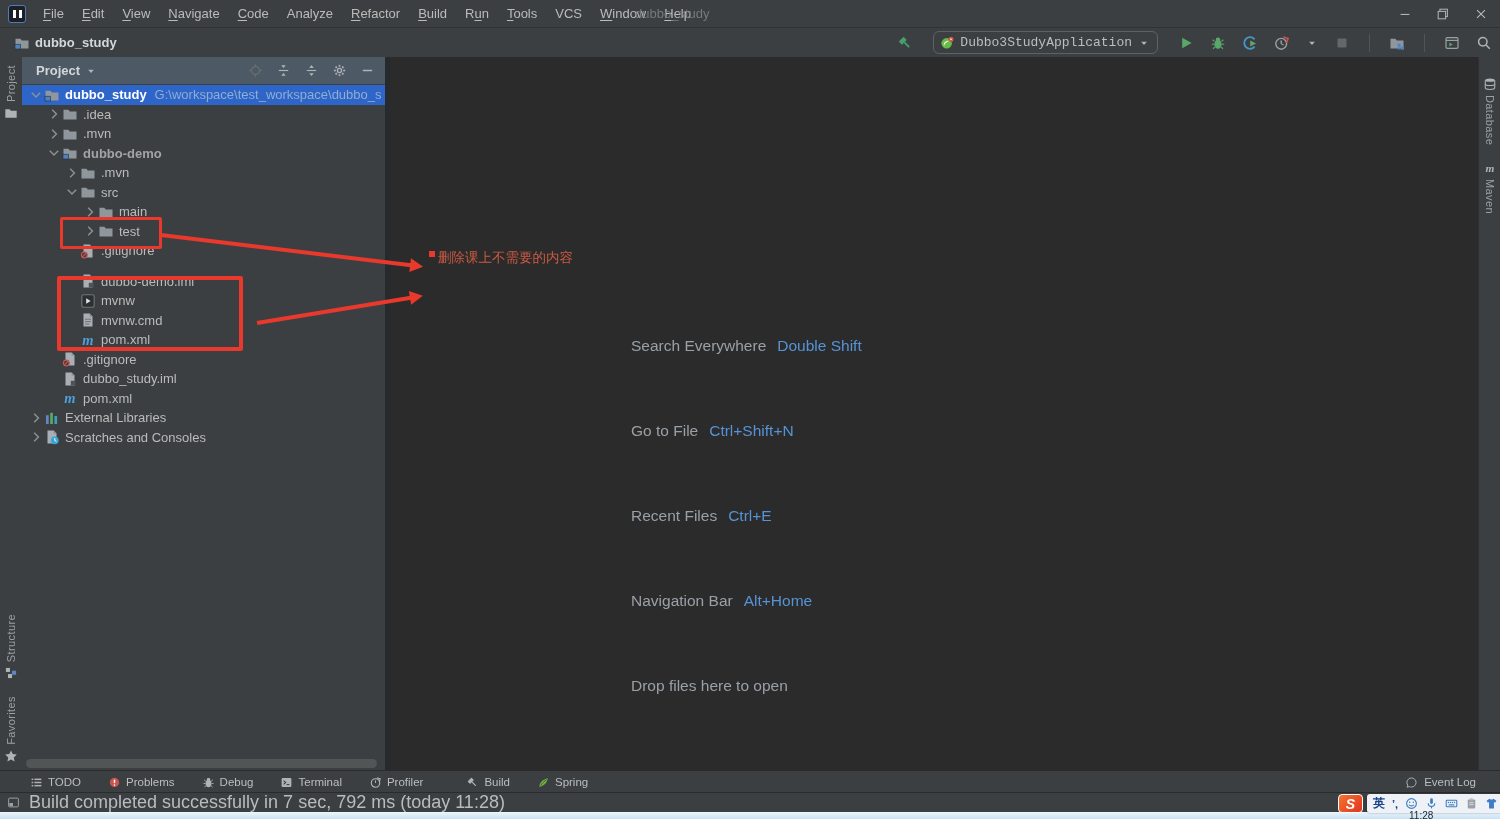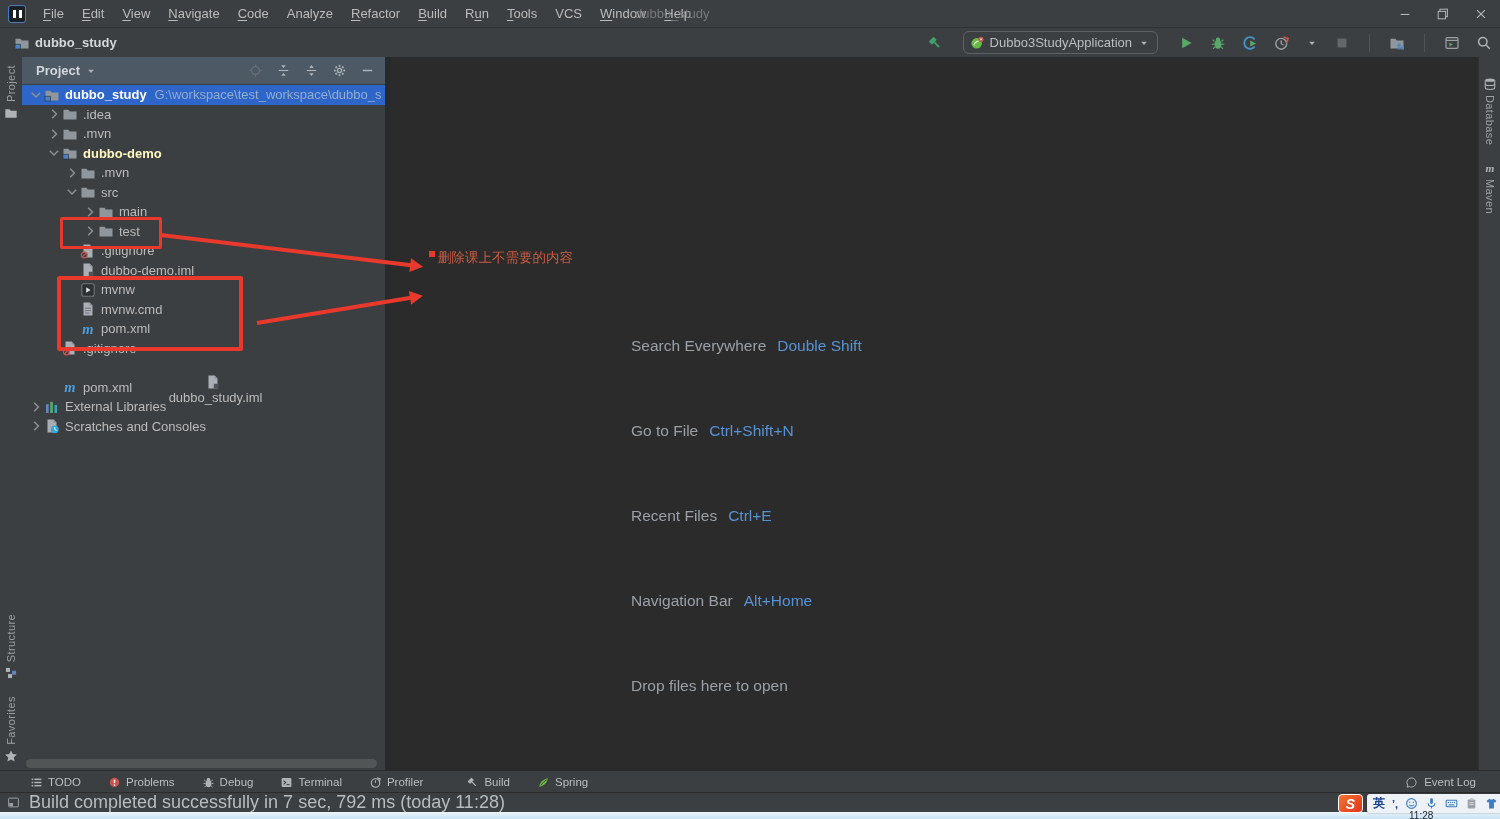--- a/index.html
+++ b/index.html
@@ -21,21 +21,21 @@
   .win-title{position:absolute;left:635px;color:#76797C;}
   .win-controls{margin-left:auto;display:flex;height:100%;}
   .wc{width:38px;height:100%;display:inline-flex;align-items:center;justify-content:center;}
   .wc .ico{width:14px;height:14px;}
 
   
   .toolbar{position:absolute;left:0;top:28px;width:100%;height:29px;background:#3C3F41;
     border-bottom:1px solid #282828;display:flex;align-items:center;}
   .crumb{display:flex;align-items:center;gap:5px;margin-left:14px;}
   .crumb-label{color:#D4D7DA;font-size:13px;font-weight:bold;}
-  .toolbar-right{position:absolute;right:8px;top:0;height:29px;display:flex;align-items:center;gap:16px;}
+  .toolbar-right{position:absolute;right:8px;top:0;height:29px;display:flex;align-items:center;gap:16px;font-family:Liberation Mono, monospace;}
   .run-combo{display:flex;align-items:center;gap:6px;border:1px solid #5E6264;border-radius:6px;
     height:21px;padding:0 7px 0 6px;color:#BBBEC1;font-size:13px;margin:0 4px;}
   .sep{width:1px;height:18px;background:#515456;margin:0 3px;}
 
   
   .strip-left{position:absolute;left:0;top:57px;bottom:48px;width:22px;background:#3C3F41;
     border-right:1px solid #2F3133;display:flex;flex-direction:column;align-items:center;}
   .strip-right{position:absolute;right:0;top:57px;bottom:48px;width:22px;background:#3C3F41;
     border-left:1px solid #2F3133;display:flex;flex-direction:column;align-items:center;padding-top:12px;box-sizing:border-box;}
   .strip-btn{display:flex;flex-direction:column;align-items:center;gap:4px;margin:8px 0;}
@@ -49,21 +49,21 @@
   .panel-header{position:absolute;left:0;top:0;right:0;height:27px;background:#4D5A66;
     display:flex;align-items:center;color:#D2D6DA;font-size:13px;}
   .ph-title{margin-left:14px;font-weight:bold;}
   .ph-caret{margin-left:5px;}
   .ph-icons{margin-left:auto;margin-right:10px;display:flex;align-items:center;gap:13px;}
   .ph-icons .ico{width:15px;height:15px;}
   .tree{position:absolute;left:0;top:28px;right:0;bottom:14px;overflow:hidden;font-size:13px;color:#BBBBBB;}
   .tree-row{display:flex;align-items:center;height:19.5px;white-space:nowrap;}
   .tree-row .chev{width:16px;height:16px;}
   .tree-row .tree-ico{margin-right:5px;}
-  .tree-row.bold .tlabel{font-weight:bold;color:#fef9c3;}
+  .tree-row.bold .tlabel{font-weight:bold;color:#a3a3a3;}
   .tree-row.selected{background:#2D65C8;}
   .tree-row.selected .tlabel{color:#FFFFFF;}
   .tsuffix{margin-left:8px;color:#93ACCF;}
   .hscrollbar{position:absolute;left:4px;right:8px;bottom:3px;height:9px;background:#56595B;border-radius:5px;opacity:.85;}
 
   
   .editor{position:absolute;left:385px;right:22px;top:57px;bottom:48px;background:#2B2B2B;border-left:5px solid #272A2C;}
   .hints{position:absolute;left:241px;top:230px;font-size:15.5px;}
   .hint-row{display:flex;align-items:baseline;gap:11px;margin-bottom:16px;line-height:21px;}
   .hint-action{color:#9AA0A6;margin-top:48px;}
@@ -476,21 +476,21 @@
           <span class="ico tree-ico">
             <svg xmlns="http://www.w3.org/2000/svg" viewBox="0 0 16 16">
               <path d="M3.5 1.5h6.2l2.8 3v10H3.5z" fill="#A9AFB5"></path>
               <path d="M9.7 1.5v3h2.8z" fill="#858B91"></path>
               <circle cx="4.3" cy="12" r="2.9" fill="#3C3F41" stroke="#C75450" stroke-width="1.1"></circle>
               <line x1="2.3" y1="14" x2="6.3" y2="10" stroke="#C75450" stroke-width="1.1"></line>
             </svg>
           </span>
           <span class="tlabel">.gitignore</span>
         </div>
-        <div class="tree-row" style="padding-left: 42px;">
+        <div class="tree-row" style="padding-left: 42px; margin-top: 11px;">
           <span class="chev ico"></span>
           <span class="ico tree-ico">
             <svg xmlns="http://www.w3.org/2000/svg" viewBox="0 0 16 16">
               <path d="M3.5 1.5h6.2l2.8 3v10H3.5z" fill="#A9AFB5"></path>
               <path d="M9.7 1.5v3h2.8z" fill="#858B91"></path>
               <rect x="8.8" y="9.8" width="4.7" height="4.7" fill="#4F5356"></rect>
             </svg>
           </span>
           <span class="tlabel">dubbo-demo.iml</span>
         </div>
@@ -533,21 +533,21 @@
           <span class="ico tree-ico">
             <svg xmlns="http://www.w3.org/2000/svg" viewBox="0 0 16 16">
               <path d="M3.5 1.5h6.2l2.8 3v10H3.5z" fill="#A9AFB5"></path>
               <path d="M9.7 1.5v3h2.8z" fill="#858B91"></path>
               <circle cx="4.3" cy="12" r="2.9" fill="#3C3F41" stroke="#C75450" stroke-width="1.1"></circle>
               <line x1="2.3" y1="14" x2="6.3" y2="10" stroke="#C75450" stroke-width="1.1"></line>
             </svg>
           </span>
           <span class="tlabel">.gitignore</span>
         </div>
-        <div class="tree-row" style="padding-left: 24px; flex-direction: column;">
+        <div class="tree-row" style="padding-left: 24px;">
           <span class="chev ico"></span>
           <span class="ico tree-ico">
             <svg xmlns="http://www.w3.org/2000/svg" viewBox="0 0 16 16">
               <path d="M3.5 1.5h6.2l2.8 3v10H3.5z" fill="#A9AFB5"></path>
               <path d="M9.7 1.5v3h2.8z" fill="#858B91"></path>
               <rect x="8.8" y="9.8" width="4.7" height="4.7" fill="#4F5356"></rect>
             </svg>
           </span>
           <span class="tlabel">dubbo_study.iml</span>
         </div>

